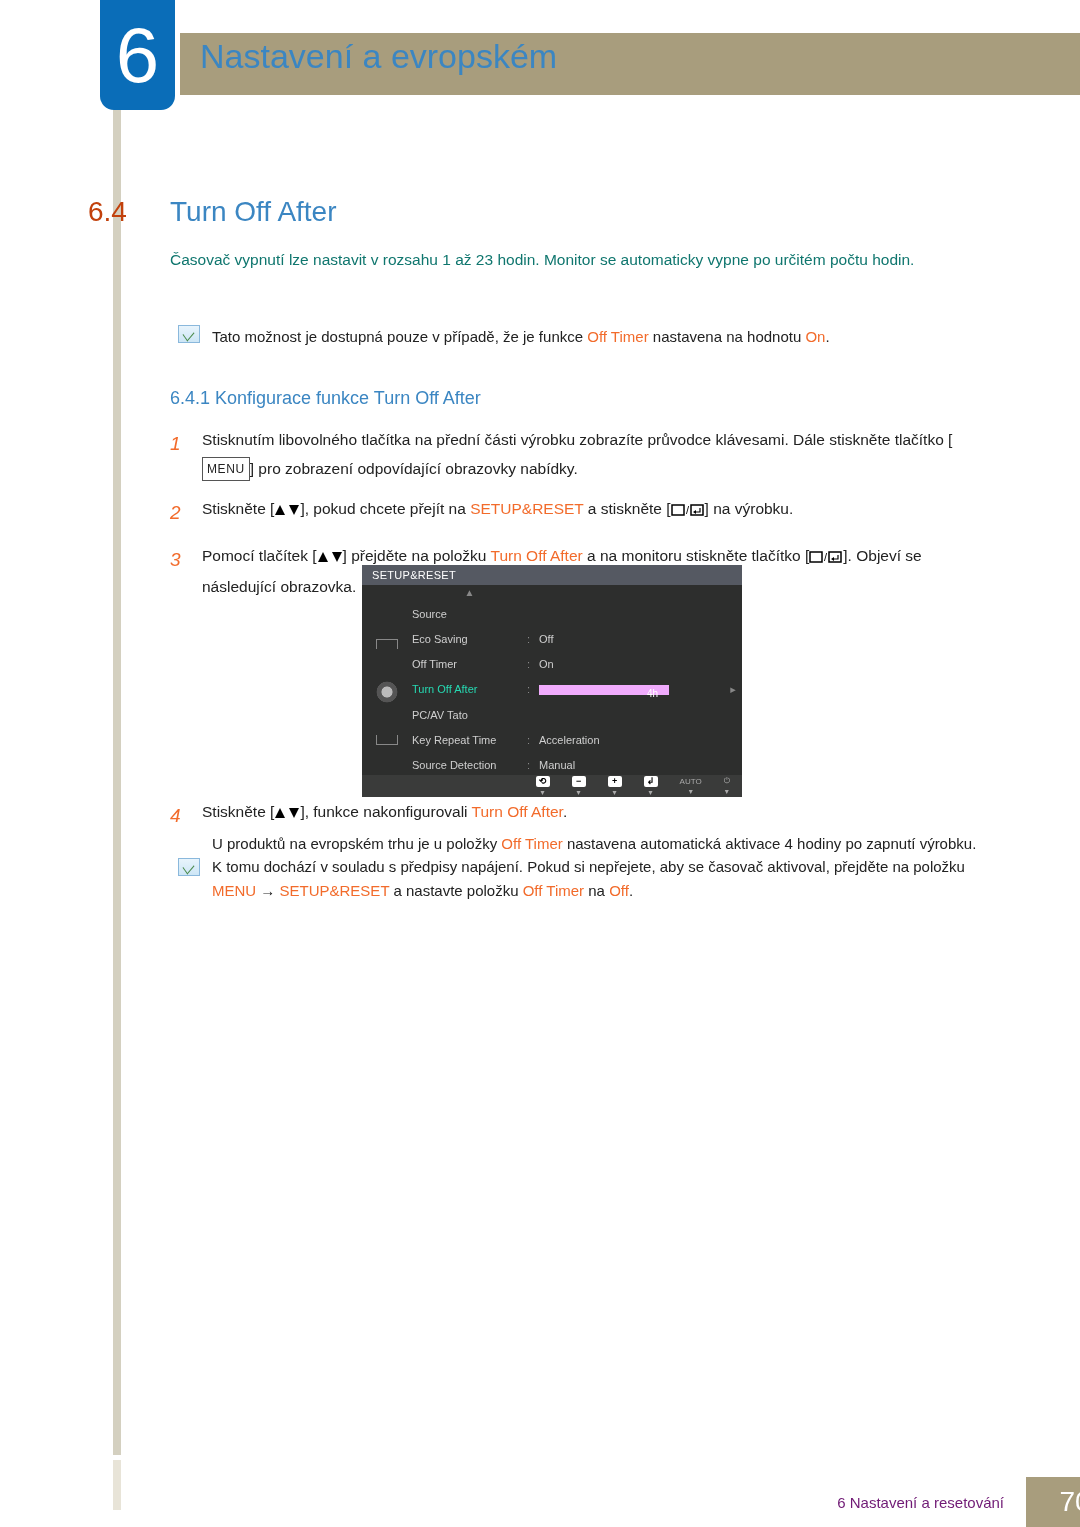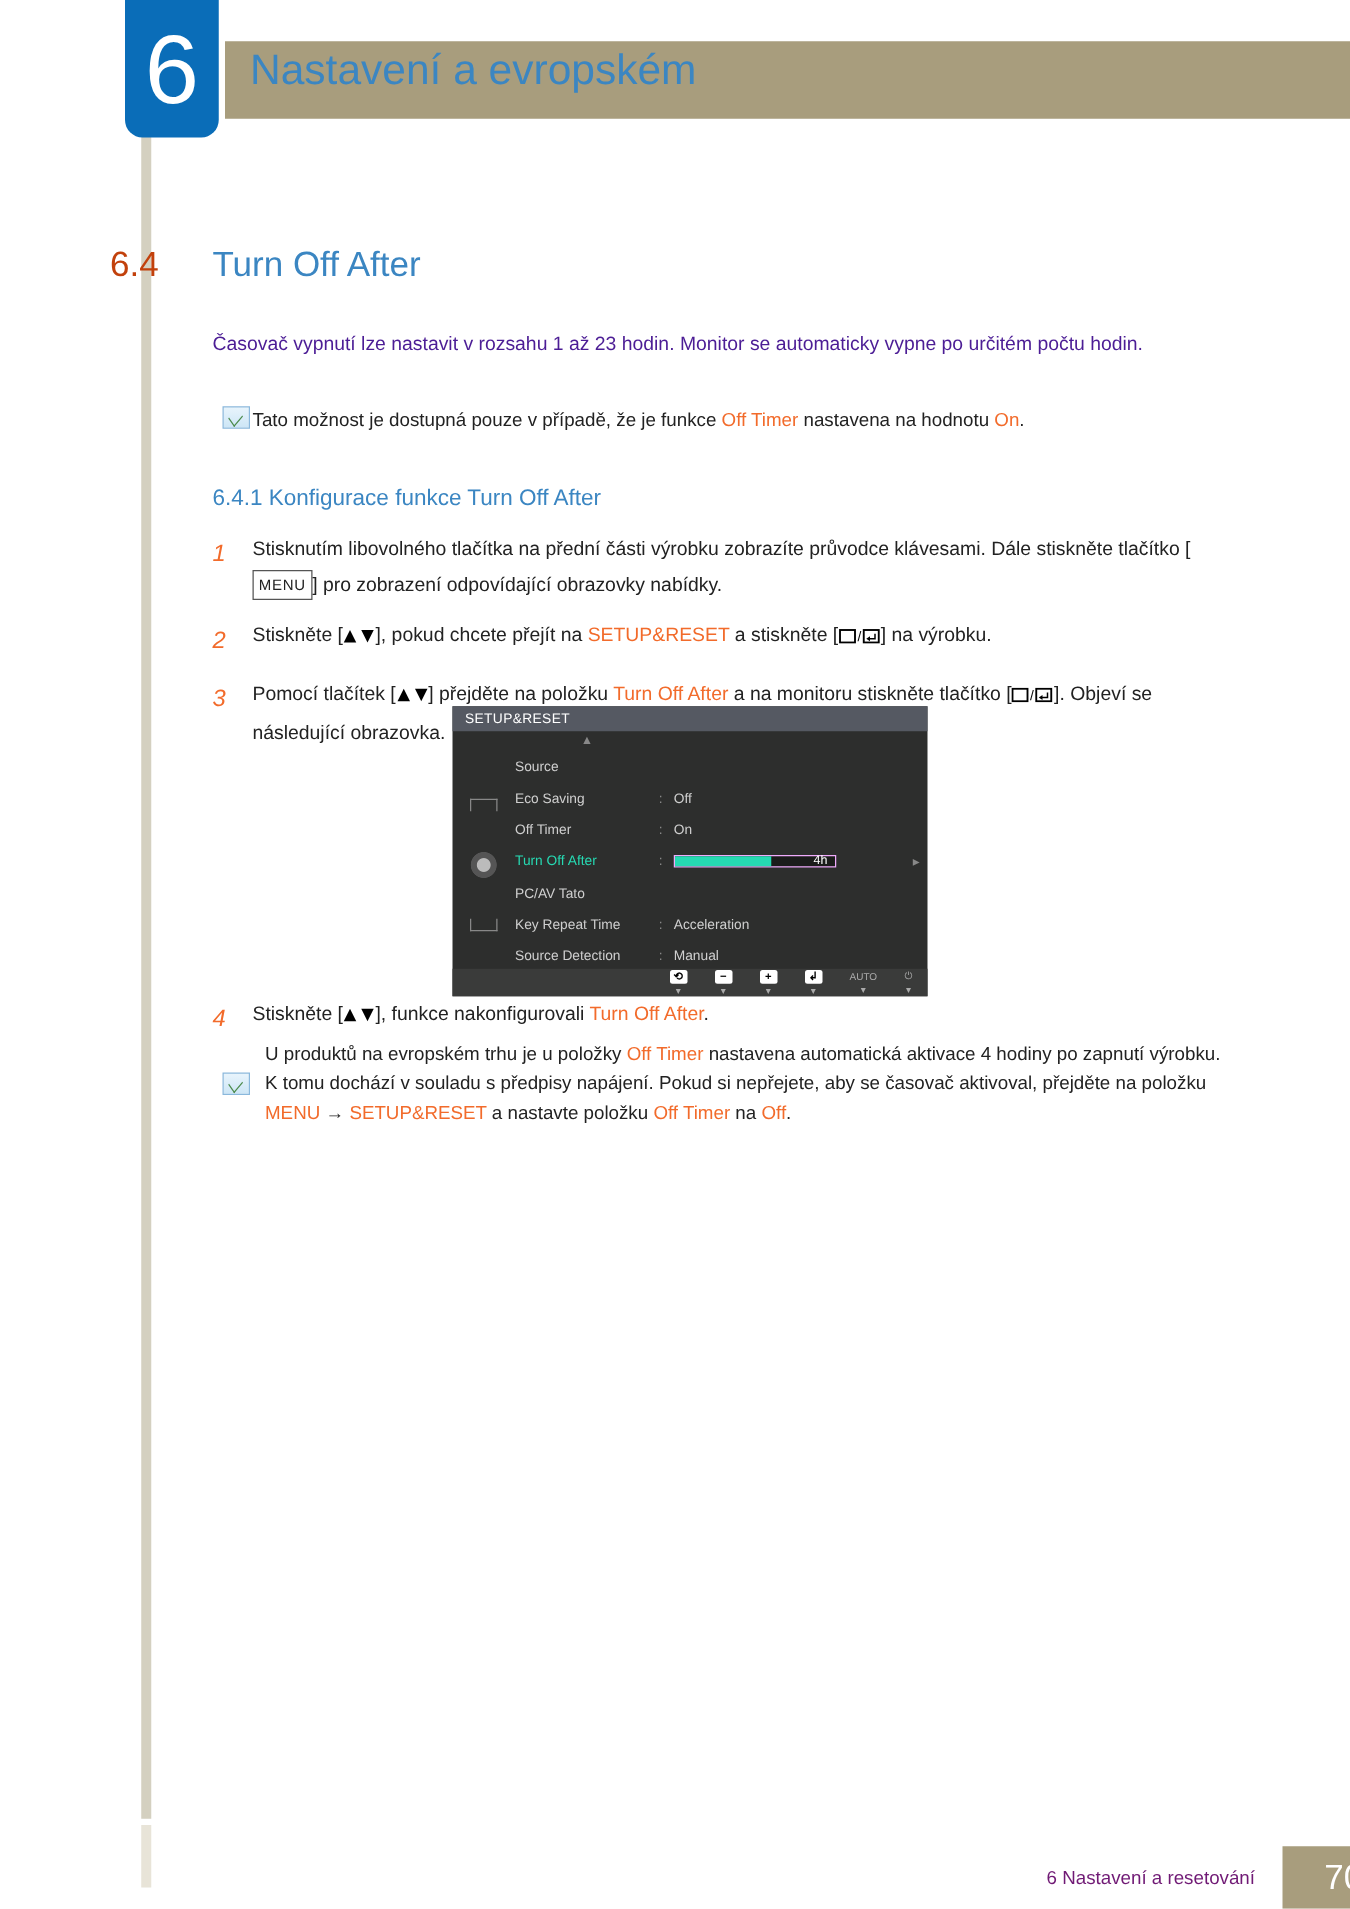--- a/index.html
+++ b/index.html
@@ -68,34 +68,34 @@
   .section-title {
     position: absolute;
     left: 170px;
     top: 196px;
     font-size: 28px;
     color: #3b86c2;
   }
   .body1 {
     position: absolute;
     left: 170px;
-    top: 262px;
+    top: 246px;
     right: 90px;
     font-size: 15.5px;
-    color: #4c1d95;
+    color: #0f766e;
     line-height: 1.8;
   }
   .note-row {
     position: absolute;
     left: 178px;
     top: 325px;
     right: 90px;
     display: flex;
     align-items: flex-start;
-    gap: 2px;
+    gap: 12px;
   }
   .note-icon {
     width: 22px;
     height: 18px;
     background: linear-gradient(180deg,#e8f4fc,#cde6f6);
     border: 1px solid #8ab8dc;
     position: relative;
     flex-shrink: 0;
   }
   .note-icon::after {
@@ -217,21 +217,21 @@
   .osd-label, .osd-colon, .osd-val, .osd-arrowcol {
     padding: 6.5px 0;
   }
   .osd-colon { color: #888; }
   .osd-arrowcol { text-align:center; color:#888; }
   .osd-highlight .osd-label { color: #26d9b2; }
   .osd-slider-track {
     display:inline-block;
     width: 130px; height: 10px;
     background: #1b1c1b;
-    border: 1px solid #f0abfc;
+    border: 5px solid #f0abfc;
     position: relative;
     vertical-align: middle;
   }
   .osd-slider-fill {
     position:absolute; left:0; top:0; bottom:0;
     background: #26d9b2;
   }
   .osd-slider-val {
     position:absolute;
     right: 6px;

